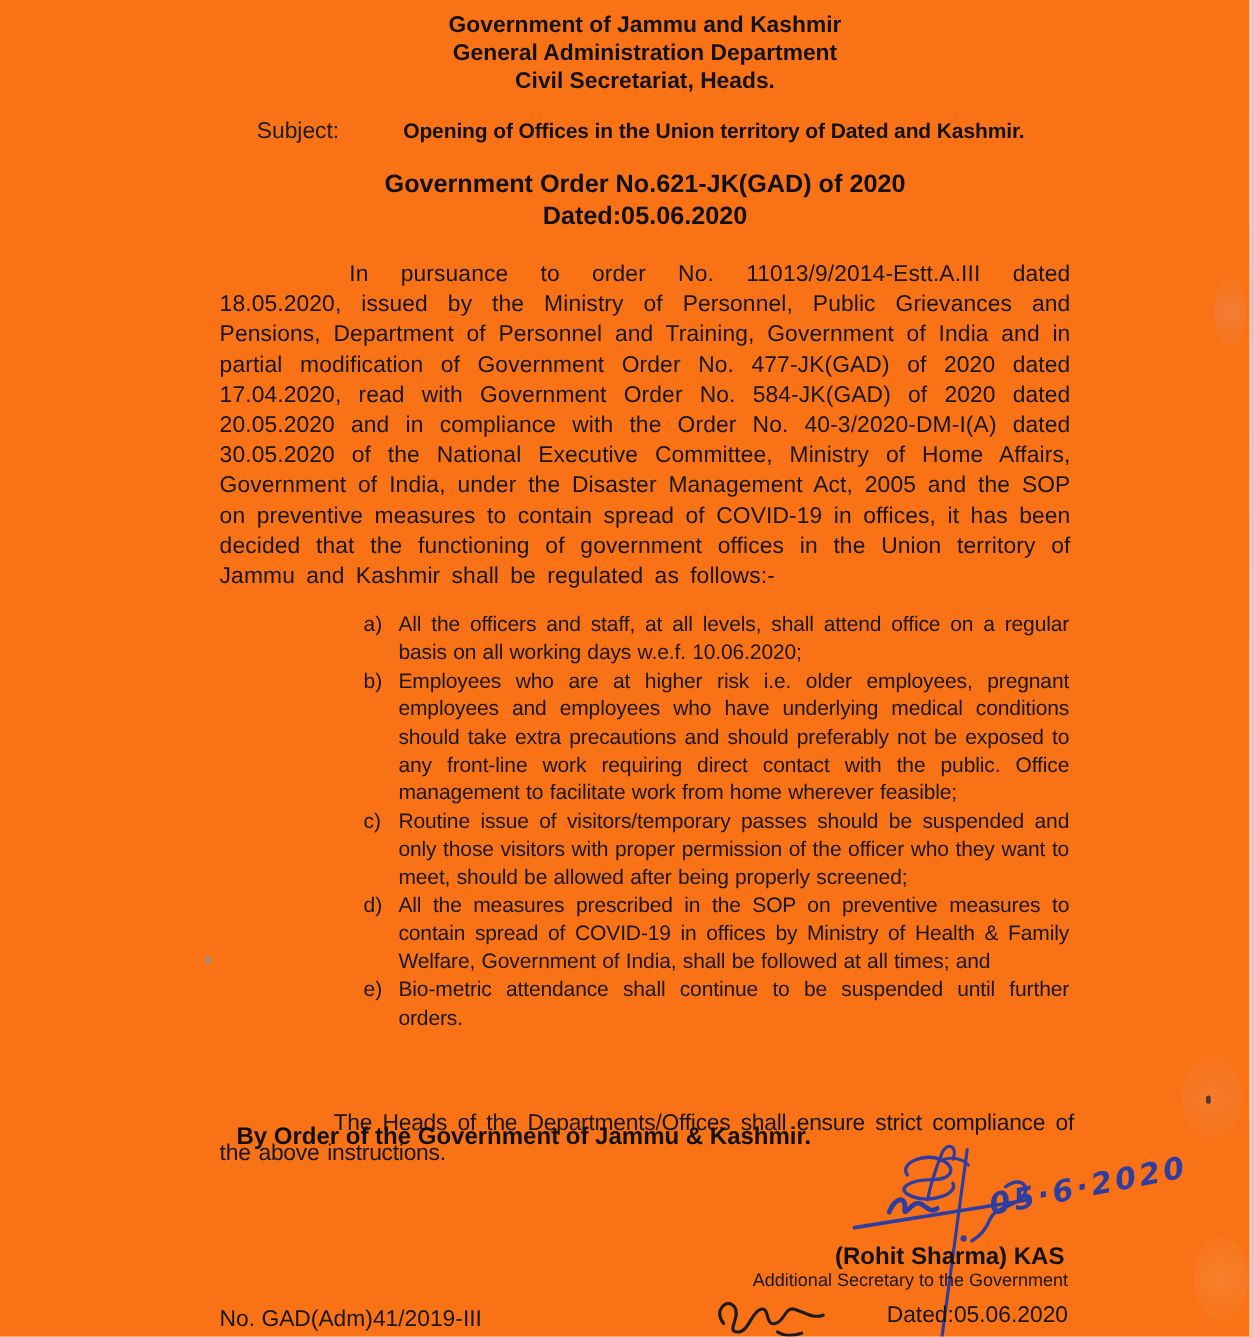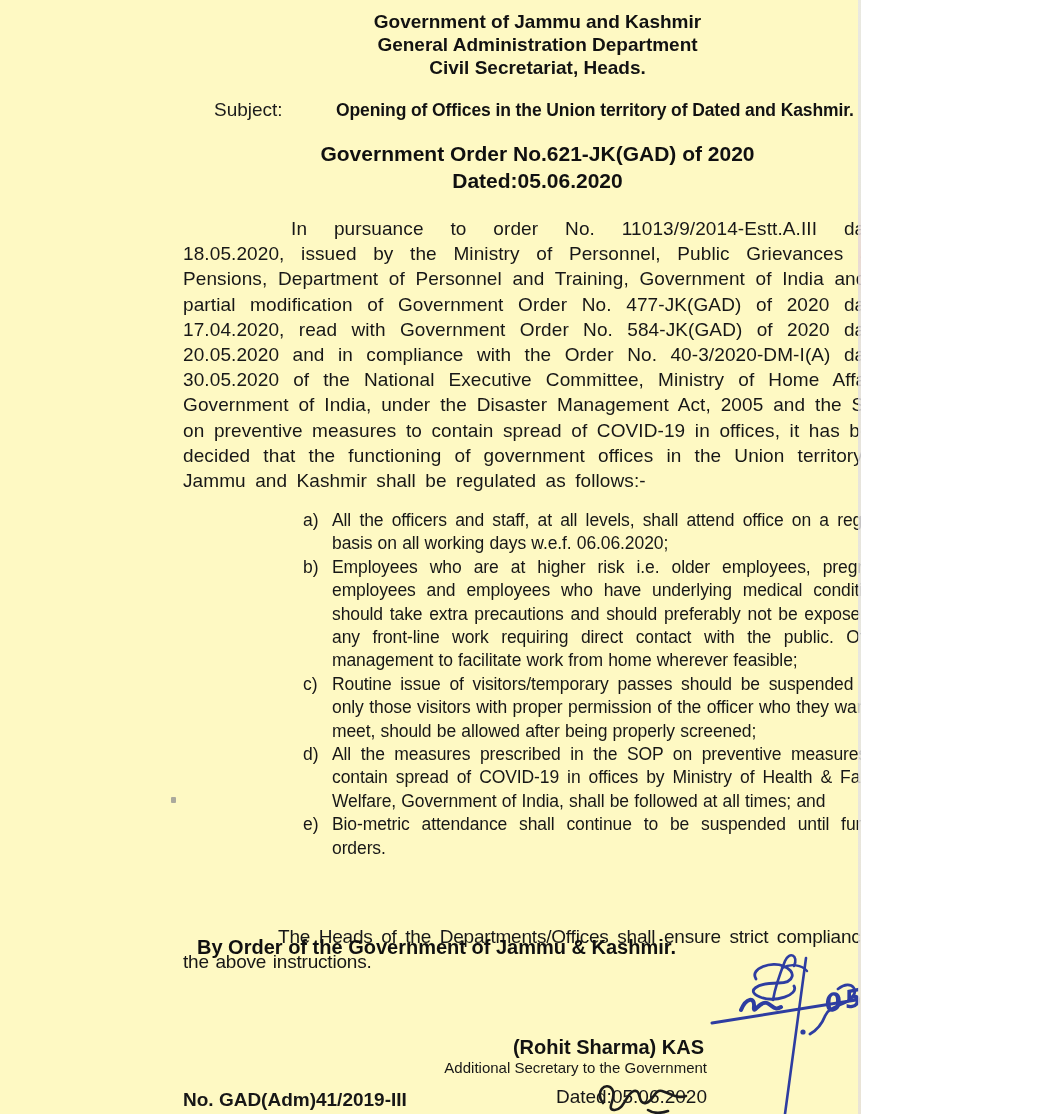--- a/index.html
+++ b/index.html
@@ -2,22 +2,22 @@
 <html><head>
 <meta charset="utf-8">
 <style>
   * { margin:0; padding:0; box-sizing:border-box; }
   html,body { background:#ffffff; }
   body {
     width:1044px; height:1114px;
     font-family:"Liberation Sans","DejaVu Sans",sans-serif;
   }
   .page {
-    position:relative; width:861px; height:1114px;
-    background:#fef9c3; overflow:hidden; color:#171717;
+    position:relative; width:1044px; height:1114px;
+    background:#f97316; overflow:hidden; color:#171717;
   }
   .abs { position:absolute; }
 
   
   .letterhead { left:183px; top:10px; width:709px; text-align:center;
     font-weight:bold; font-size:19px; line-height:23px; color:#121212; }
 
   
   .subject-row { left:183px; top:99px; width:740px; display:flex; align-items:baseline; }
   .subject-label { font-size:19px; width:122px; flex:0 0 122px; color:#1c1c1c;margin-left:31px; }
@@ -48,21 +48,21 @@
   .by-order { left:197px; top:936px; width:709px; text-align:left;
     font-weight:bold; font-size:20px; color:#101010; }
 
   
   .sig-svg { left:686px; top:950px; width:300px; height:164px; pointer-events:none; }
   .hand-date { left:822px; top:990px; font-family:"DejaVu Sans",sans-serif;
     font-style:italic; font-weight:bold; font-size:25px; letter-spacing:3px;
     transform:rotate(-11deg); transform-origin:left top; white-space:nowrap; }
   .sig-name { right:157px; top:1036px; font-weight:bold; font-size:20px; color:#121212; white-space:nowrap; }
   .sig-designation { right:154px; top:1059px; font-size:15px; white-space:nowrap; }
-  .ref-no { left:183px; top:1089px; font-size:19px; white-space:nowrap;font-weight:bold; }
+  .ref-no { left:183px; top:1089px; font-size:19px; white-space:nowrap; }
   .dated-line { right:154px; top:1086px; font-size:19px; white-space:nowrap; }
 
   .initials-svg { left:592px; top:1079px; width:100px; height:35px; pointer-events:none; }
 
   
   .scan-edge { right:0; top:0; width:3px; height:1114px;
     background:linear-gradient(180deg,#e6e6e6 0%,#e2e2e2 18%,#e6d4d6 23%,#e2dede 27%,#e4e4e4 60%,#e6e0da 100%);
     opacity:0.85; }
   .speck-a { left:171px; top:797px; width:5px; height:6px; background:#8f8f8f; opacity:0.75; border-radius:1px; }
   .speck-b { left:1005px; top:913px; width:4px; height:7px; background:#3c2424; border-radius:2px; }
@@ -92,21 +92,21 @@
   <div class="order-title abs">
     <div>Government Order No.621-JK(GAD) of 2020</div>
     <div>Dated:05.06.2020</div>
   </div>
 
   <p class="body-para abs">In pursuance to order No. 11013/9/2014-Estt.A.III dated 18.05.2020, issued by the Ministry of Personnel, Public Grievances and Pensions, Department of Personnel and Training, Government of India and in partial modification of Government Order No. 477-JK(GAD) of 2020 dated 17.04.2020, read with Government Order No. 584-JK(GAD) of 2020 dated 20.05.2020 and in compliance with the Order No. 40-3/2020-DM-I(A) dated 30.05.2020 of the National Executive Committee, Ministry of Home Affairs, Government of India, under the Disaster Management Act, 2005 and the SOP on preventive measures to contain spread of COVID-19 in offices, it has been decided that the functioning of government offices in the Union territory of Jammu and Kashmir shall be regulated as follows:-</p>
 
   <div class="directives abs">
     <div class="directive">
       <span class="d-marker">a)</span>
-      <span class="d-text">All the officers and staff, at all levels, shall attend office on a regular basis on all working days w.e.f. 06.06.2020;</span>
+      <span class="d-text">All the officers and staff, at all levels, shall attend office on a regular basis on all working days w.e.f. 10.06.2020;</span>
     </div>
     <div class="directive">
       <span class="d-marker">b)</span>
       <span class="d-text">Employees who are at higher risk i.e. older employees, pregnant employees and employees who have underlying medical conditions should take extra precautions and should preferably not be exposed to any front-line work requiring direct contact with the public. Office management to facilitate work from home wherever feasible;</span>
     </div>
     <div class="directive">
       <span class="d-marker">c)</span>
       <span class="d-text">Routine issue of visitors/temporary passes should be suspended and only those visitors with proper permission of the officer who they want to meet, should be allowed after being properly screened;</span>
     </div>
     <div class="directive">

